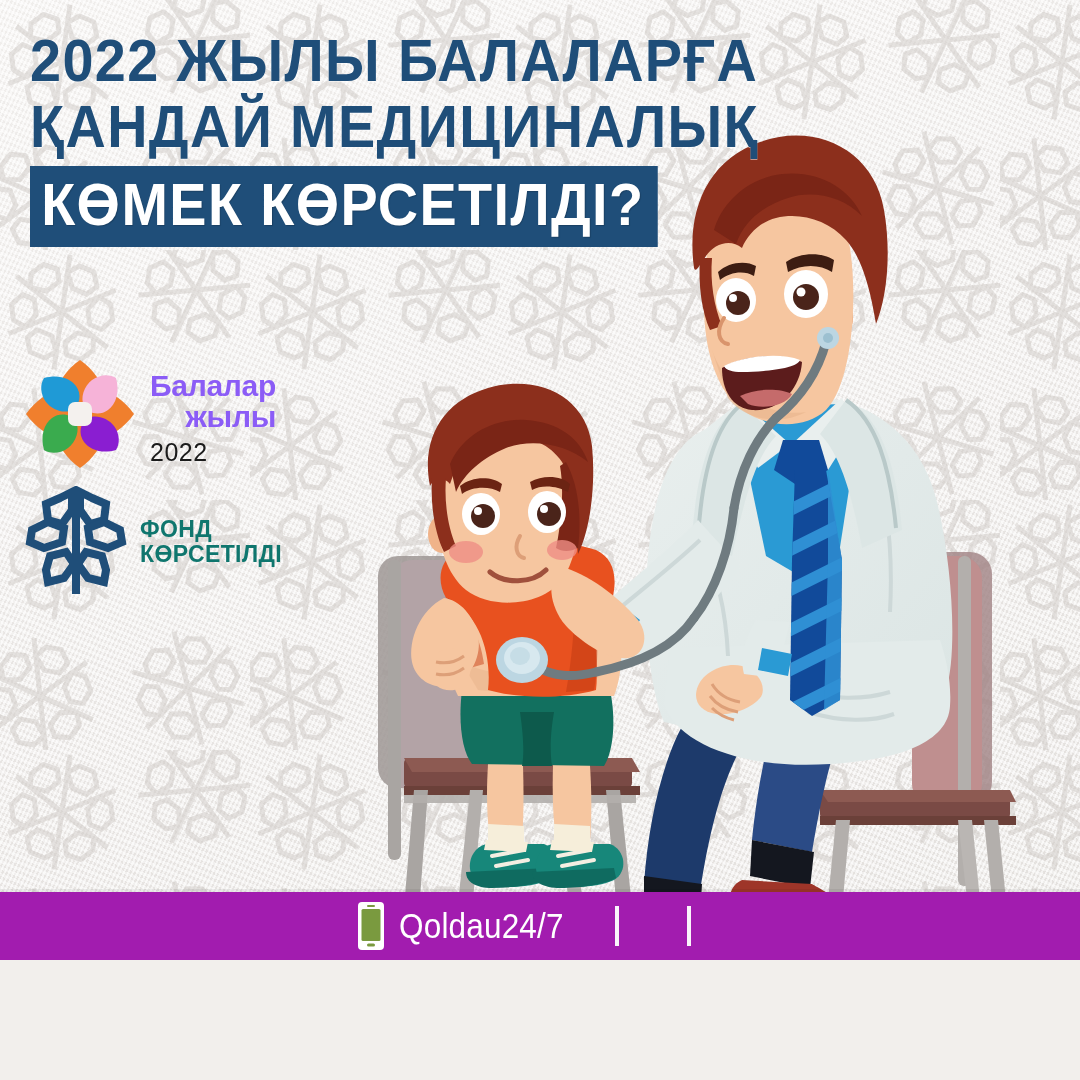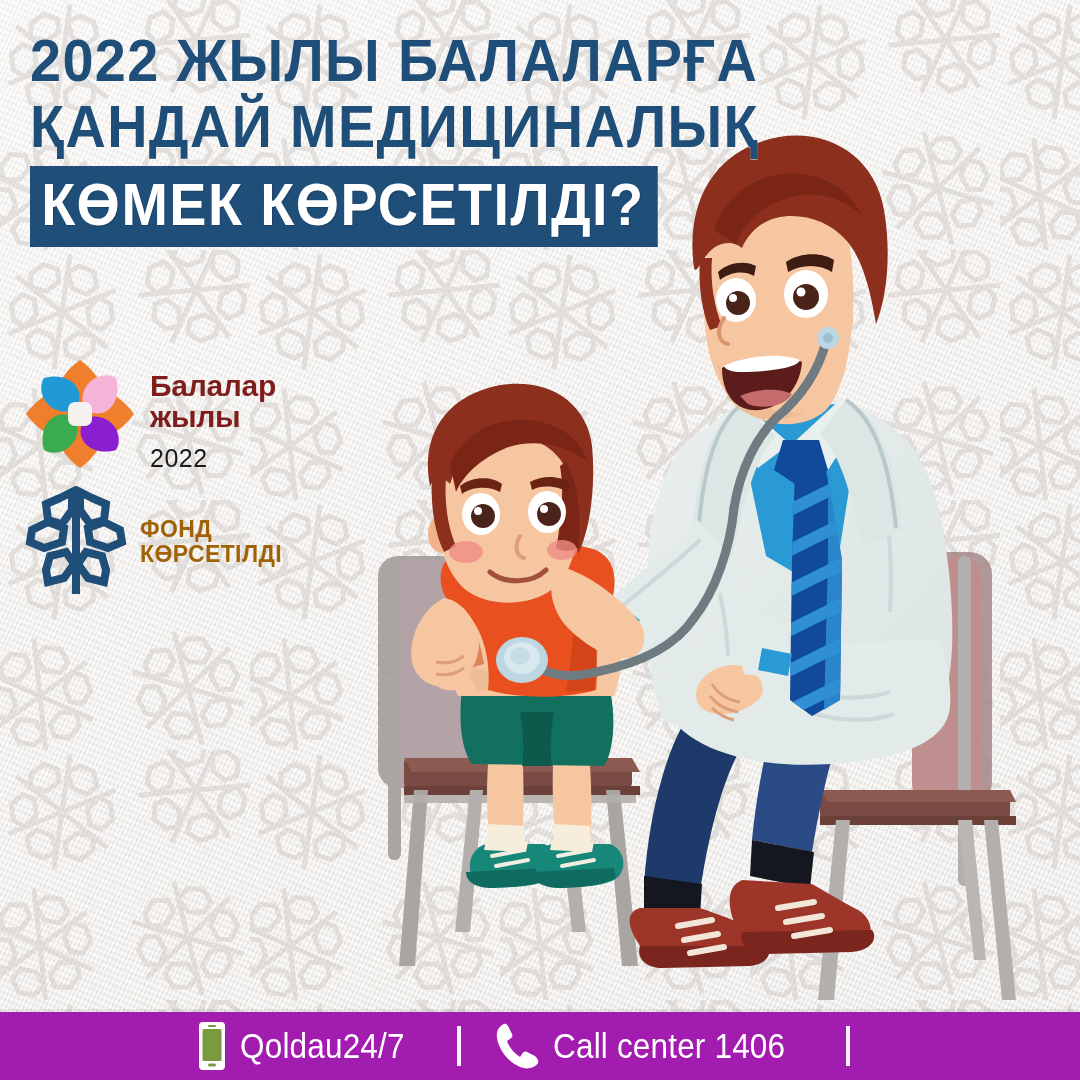--- a/index.html
+++ b/index.html
@@ -7,21 +7,21 @@
   body {
     font-family: "Liberation Sans", sans-serif;
     background:#f2efec;
     overflow:hidden;
     position:relative;
   }
 
   
   #poster {
     position:absolute; inset:0;
-    width:1080px; height:1080px;
+    width:1080px; height:960px;
     background:#f1eeeb;
     overflow:hidden;
     padding-left:46px;
   }
 
   
   .bg-paper {
     position:absolute; inset:0;
     background:
       repeating-linear-gradient(115deg, rgba(255,255,255,.55) 0 2px, rgba(0,0,0,.012) 2px 4px),
@@ -54,31 +54,31 @@
     padding:6px 14px 9px 12px;
     margin-top:6px;
     text-shadow:1px 1px 1px rgba(0,0,0,.18);
   }
 
   
   .logo-by { position:absolute; left:24px; top:358px; z-index:40; display:flex; align-items:flex-start; }
   .by-mark { width:112px; height:112px; position:relative; flex:0 0 auto; }
   .by-text { margin-left:14px; padding-top:12px; }
   .by-t1, .by-t2 {
-    font-weight:bold; font-size:30px; line-height:31px; color:#7f1d1d; letter-spacing:-.3px;
-  }
-  .by-year { font-size:25px; color:#1b1b1b; line-height:30px; margin-top:11px; letter-spacing:.5px; }
+    font-weight:bold; font-size:30px; line-height:31px; color:#8b5cf6; letter-spacing:-.3px;text-align:right;
+  }
+  .by-year { font-size:25px; color:#1b1b1b; line-height:30px; margin-top:5px; letter-spacing:.5px; }
 
   
   .logo-fms { position:absolute; left:24px; top:486px; z-index:40; display:flex; align-items:center; }
   .fms-mark { width:104px; height:112px; flex:0 0 auto; }
   .fms-text { margin-left:12px; }
   .fms-text div {
     font-weight:bold; font-size:23px; line-height:25.5px;
-    color:#a16207; letter-spacing:.4px;
+    color:#0f766e; letter-spacing:.4px;
   }
 
   
   .illus { position:absolute; left:0; top:0; width:1080px; height:1080px; z-index:20; }
 
   
   .footer {
     position:absolute; left:0; bottom:0; width:1080px; height:68px;
     background:#a21caf;
     display:flex; align-items:center; justify-content:center;
@@ -544,28 +544,19 @@
         <rect x="3" y="2" width="26" height="48" rx="4" fill="#ffffff"></rect>
         <rect x="6.5" y="9" width="19" height="32" rx="1.5" fill="#7a9a3f"></rect>
         <rect x="12" y="5" width="8" height="2" rx="1" fill="#7a9a3f"></rect>
         <rect x="12" y="43.5" width="8" height="3" rx="1.5" fill="#7a9a3f"></rect>
       </svg>
       <span class="f-label">Qoldau24/7</span>
     </div>
 
     <div class="f-sep"></div>
 
-    <div class="f-item">
-      <svg class="f-ico" width="46" height="48" viewBox="0 0 46 48">
-        <path d="M9,2 C4,4 1,9 2,16 C4,28 13,40 25,45 C32,48 40,46 43,41
-                 C44,38 42,35 38,33 L32,30 C30,29 28,30 27,32 L25,35
-                 C19,31 14,25 12,19 L15,17 C17,16 18,14 17,12 L14,6
-                 C13,3 11,1 9,2 Z" fill="#ffffff"></path>
-      </svg>
-      <span class="f-label">Call center 1406</span>
-    </div>
 
     <div class="f-sep"></div>
 
 
   </div>
 
 </div>
 
 </body></html>

